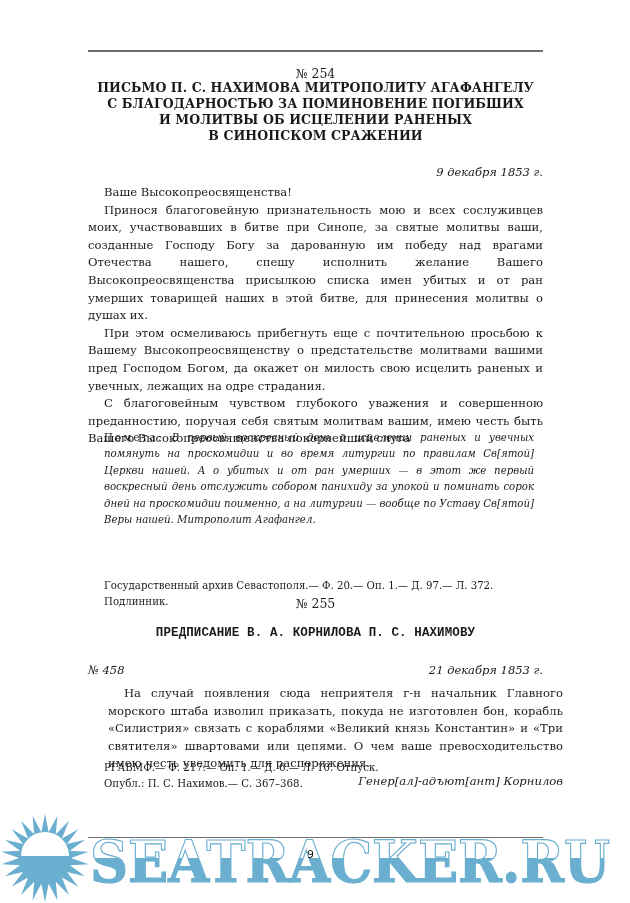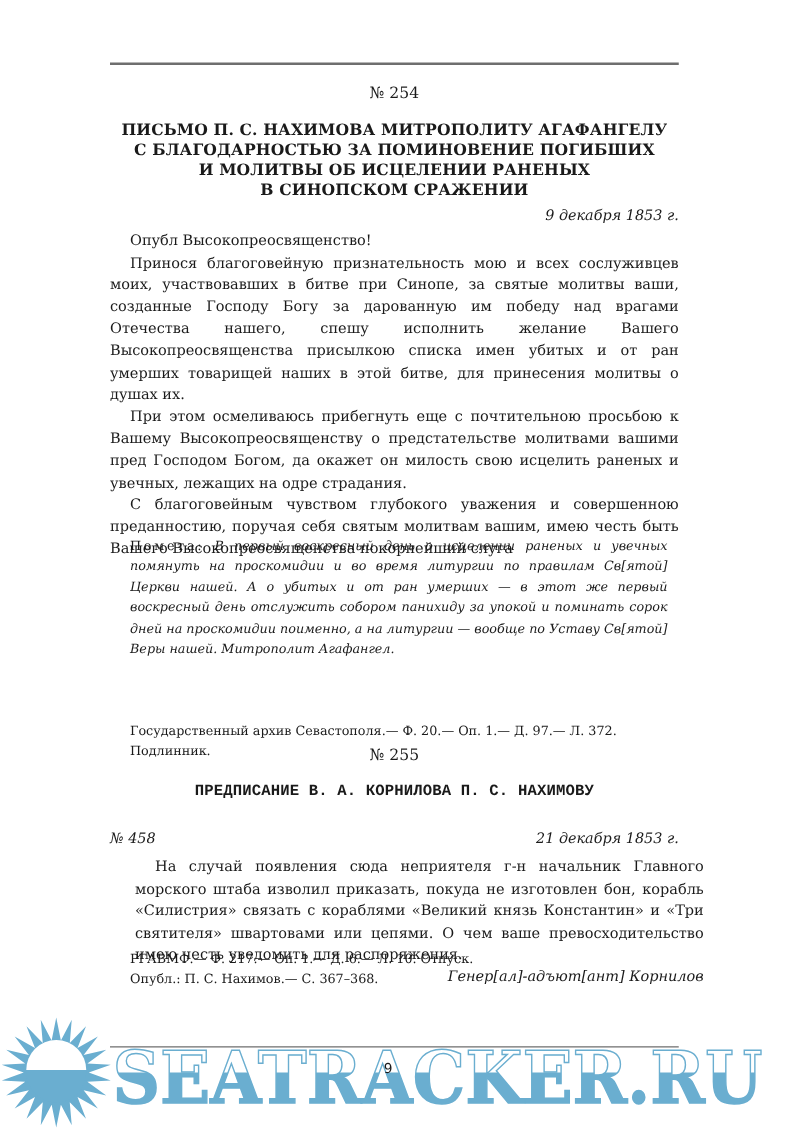--- a/index.html
+++ b/index.html
@@ -31,31 +31,31 @@
 </style>
 </head>
 <body>
 
 <div class="page">
 
   <div class="rule" style="left:88px;top:50px;width:455px;"></div>
 
   <div class="docnum" style="top:66px;">№ 254</div>
 
-  <div class="title" style="top:96px;">
+  <div class="title" style="top:80px;">
     <div>ПИСЬМО П. С. НАХИМОВА МИТРОПОЛИТУ АГАФАНГЕЛУ</div>
     <div>С БЛАГОДАРНОСТЬЮ ЗА ПОМИНОВЕНИЕ ПОГИБШИХ</div>
     <div>И МОЛИТВЫ ОБ ИСЦЕЛЕНИИ РАНЕНЫХ</div>
     <div>В СИНОПСКОМ СРАЖЕНИИ</div>
   </div>
 
   <div class="date" style="top:165px;">9 декабря 1853 г.</div>
 
   <div class="col body" style="top:184px;">
-    <p class="first">Опубл Высокопреосвященство!</p>
+    <p class="first">Ваше Высокопреосвященства!</p>
     <p>Принося благоговейную признательность мою и всех сослуживцев моих, участвовавших в битве при Синопе, за святые молитвы ваши, созданные Господу Богу за дарованную им победу над врагами Отечества нашего, спешу исполнить желание Вашего Высокопреосвященства присылкою списка имен убитых и от ран умерших товарищей наших в этой битве, для принесения молитвы о душах их.</p>
     <p>При этом осмеливаюсь прибегнуть еще с почтительною просьбою к Вашему Высокопреосвященству о предстательстве молитвами вашими пред Господом Богом, да окажет он милость свою исцелить раненых и увечных, лежащих на одре страдания.</p>
     <p>С благоговейным чувством глубокого уважения и совершенною преданностию, поручая себя святым молитвам вашим, имею честь быть Вашего Высокопреосвященства покорнейший слуга</p>
   </div>
 
   <div class="note" style="top:430px;">
     <span class="lbl">Помета:</span>
     <span>В первый воскресный день о исцелении раненых и увечных помянуть на проскомидии и во время литургии по правилам Св[ятой] Церкви нашей. А о убитых и от ран умерших — в этот же первый воскресный день отслужить собором панихиду за упокой и поминать сорок дней на проскомидии поименно, а на литургии — вообще по Уставу Св[ятой] Веры нашей. Митрополит Агафангел.</span>
   </div>
 

